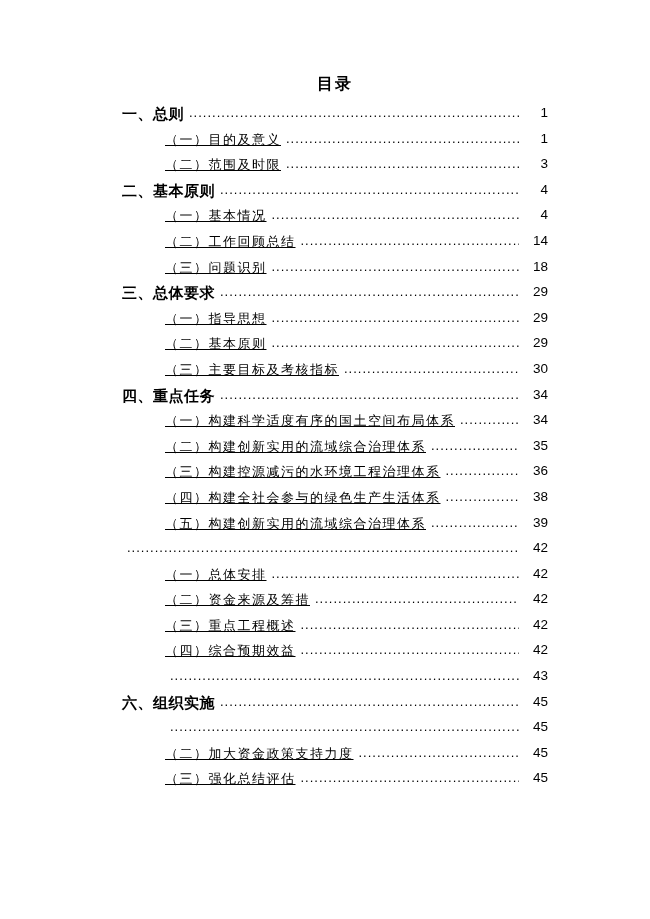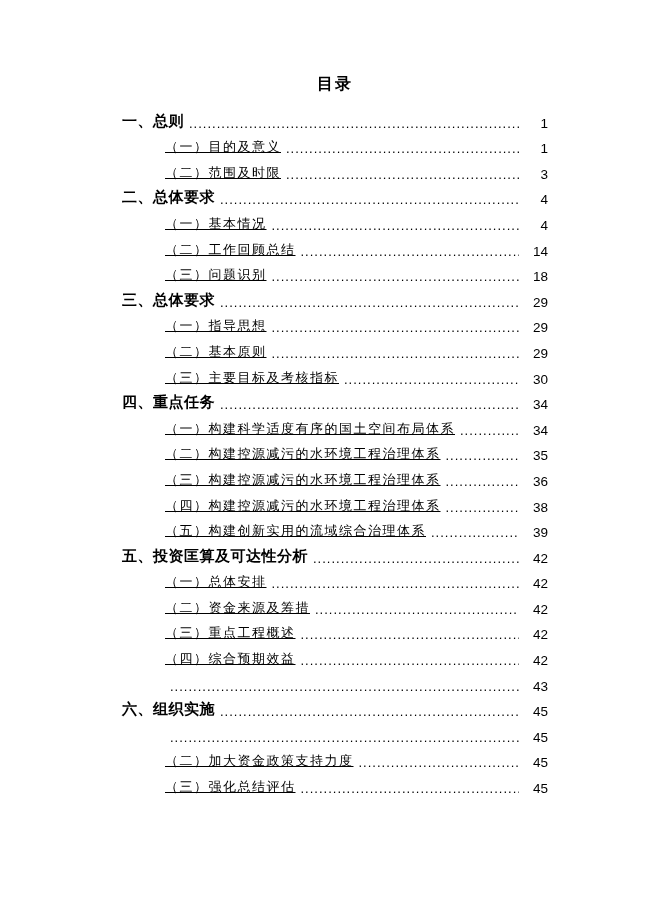--- a/index.html
+++ b/index.html
@@ -28,21 +28,21 @@
     font-size: 16px;
     letter-spacing: 2px;
   }
   .toc-list {
     list-style: none;
     margin: 0;
     padding: 0;
   }
   .toc-row {
     display: flex;
-    align-items: flex-end;
+    align-items: flex-start;
     height: 25.6px;
     white-space: nowrap;
   }
   .toc-row .label {
     flex: 0 0 auto;
   }
   .toc-row.level-1 .label {
     font-family: "Liberation Sans", sans-serif;
     font-weight: bold;
     font-size: 15px;
@@ -96,21 +96,21 @@
     <span class="pagenum">1</span>
   </li>
 
   <li class="toc-row level-2">
     <span class="label">（二）范围及时限</span>
     <span class="dots" aria-hidden="true">........................................................................................................................................................................................................</span>
     <span class="pagenum">3</span>
   </li>
 
   <li class="toc-row level-1">
-    <span class="label">二、总体要求</span>
+    <span class="label">二、基本原则</span>
     <span class="dots" aria-hidden="true">........................................................................................................................................................................................................</span>
     <span class="pagenum">4</span>
   </li>
 
   <li class="toc-row level-2">
     <span class="label">（一）基本情况</span>
     <span class="dots" aria-hidden="true">........................................................................................................................................................................................................</span>
     <span class="pagenum">4</span>
   </li>
 
@@ -156,45 +156,44 @@
     <span class="pagenum">34</span>
   </li>
 
   <li class="toc-row level-2">
     <span class="label">（一）构建科学适度有序的国土空间布局体系</span>
     <span class="dots" aria-hidden="true">........................................................................................................................................................................................................</span>
     <span class="pagenum">34</span>
   </li>
 
   <li class="toc-row level-2">
-    <span class="label">（二）构建控源减污的水环境工程治理体系</span>
+    <span class="label">（二）构建创新实用的流域综合治理体系</span>
     <span class="dots" aria-hidden="true">........................................................................................................................................................................................................</span>
     <span class="pagenum">35</span>
   </li>
 
   <li class="toc-row level-2">
     <span class="label">（三）构建控源减污的水环境工程治理体系</span>
     <span class="dots" aria-hidden="true">........................................................................................................................................................................................................</span>
     <span class="pagenum">36</span>
   </li>
 
   <li class="toc-row level-2">
-    <span class="label">（四）构建控源减污的水环境工程治理体系</span>
+    <span class="label">（四）构建全社会参与的绿色生产生活体系</span>
     <span class="dots" aria-hidden="true">........................................................................................................................................................................................................</span>
     <span class="pagenum">38</span>
   </li>
 
   <li class="toc-row level-2">
     <span class="label">（五）构建创新实用的流域综合治理体系</span>
     <span class="dots" aria-hidden="true">........................................................................................................................................................................................................</span>
     <span class="pagenum">39</span>
   </li>
 
   <li class="toc-row level-1">
-    <span class="label">五、投资匡算及可达性分析</span>
     <span class="dots" aria-hidden="true">........................................................................................................................................................................................................</span>
     <span class="pagenum">42</span>
   </li>
 
   <li class="toc-row level-2">
     <span class="label">（一）总体安排</span>
     <span class="dots" aria-hidden="true">........................................................................................................................................................................................................</span>
     <span class="pagenum">42</span>
   </li>
 

